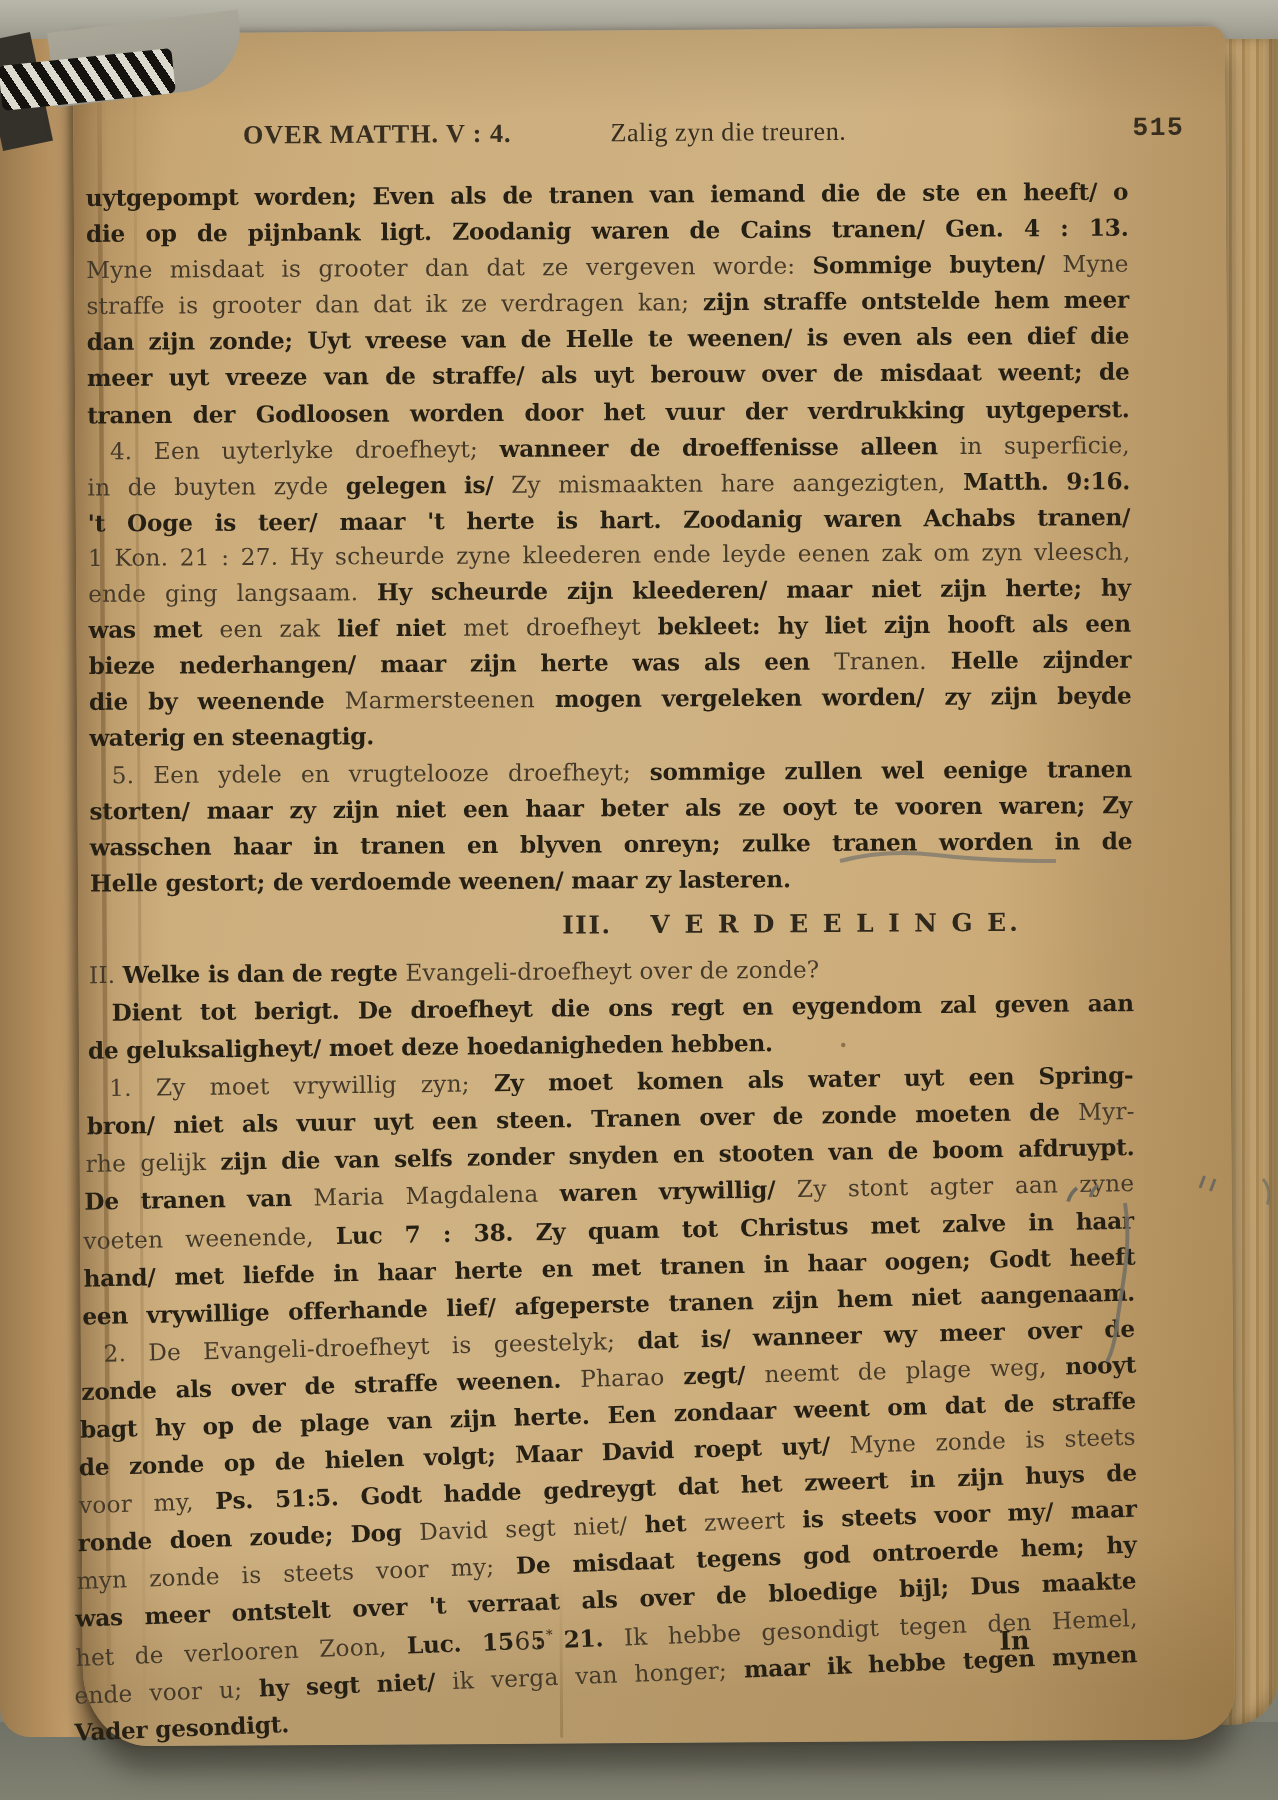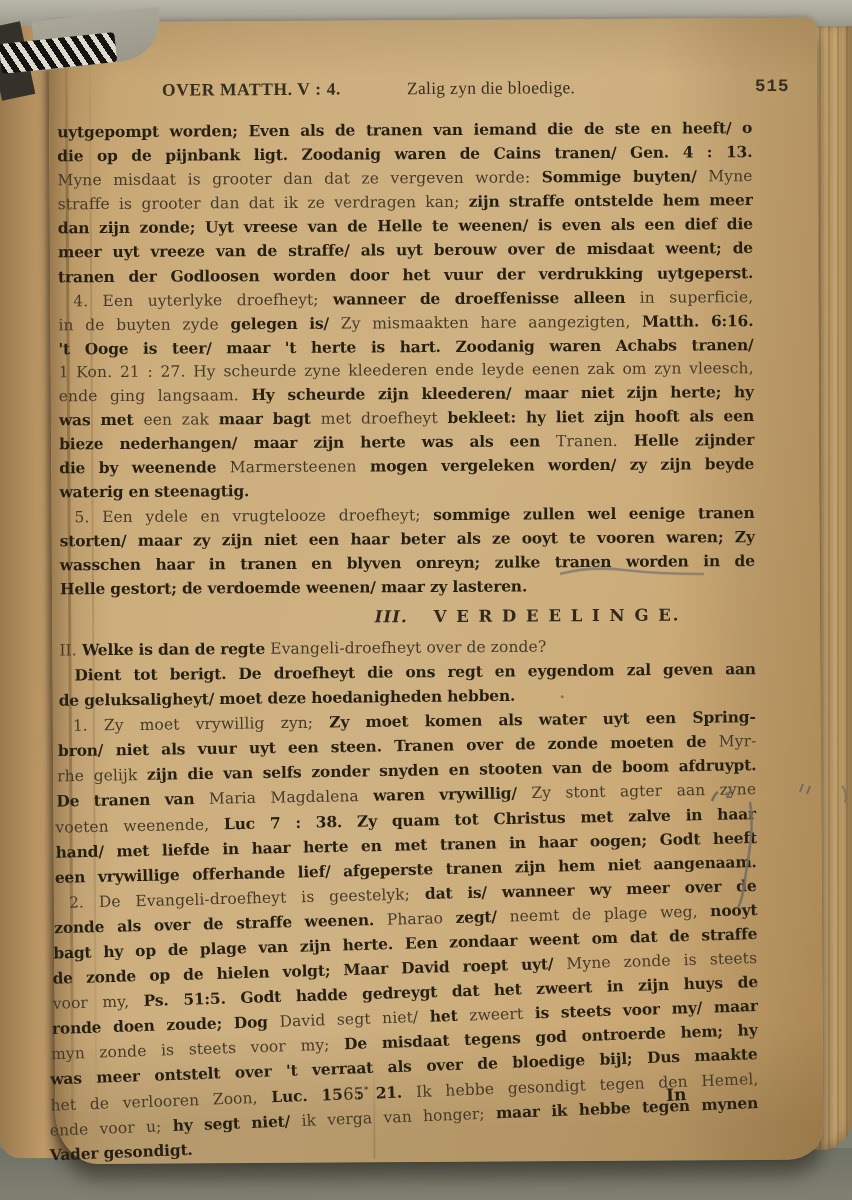--- a/index.html
+++ b/index.html
@@ -51,21 +51,21 @@
   .chapter-title{position:absolute;left:350px;top:0;letter-spacing:.3px;}
   .page-number{position:absolute;left:698px;top:0;font-weight:600;letter-spacing:1px;font-family:Liberation Mono, monospace;}
   .body-text{font-size:15.5px;}
   .line{line-height:23.1px;text-align:justify;text-align-last:justify;}
   .line.nj{text-align-last:left;}
   .line.ind{text-indent:15px;}
   .b{font-weight:700;color:#261f14;letter-spacing:-0.2px;}
   .r{font-weight:400;color:#453a2a;letter-spacing:0.1px;}
   .section-heading{line-height:26px;margin:5px 0 5px;padding-left:240px;text-align:center;
          font-size:16.5px;font-weight:700;color:#30281b;}
-  .heading-numeral{margin-right:26px;letter-spacing:1px;font-style:italic;}
+  .heading-numeral{margin-right:26px;letter-spacing:1px;}
   .heading-title{letter-spacing:2px;}
   .signature-mark{position:absolute;left:280px;top:1006px;font-size:16.5px;color:#33291b;
          transform:rotate(-1deg);text-align:right;}
   .signature-mark sup{font-size:9px;}
   .catchword{position:absolute;left:603px;top:1008px;font-size:17px;font-weight:700;color:#261f14;
          transform:rotate(-1.6deg);}
   .pencil-svg{position:absolute;left:0;top:0;z-index:12;pointer-events:none;}
   .speck1{position:absolute;left:508px;top:676px;width:3px;height:3px;border-radius:50%;background:rgba(70,55,30,.5);}
   .speck2{position:absolute;left:292px;top:926px;width:2px;height:3px;border-radius:50%;background:rgba(70,55,30,.45);}
 </style>
@@ -82,37 +82,37 @@
   <div class="book-page">
     <div class="gutter-crease"></div>
     <div class="gutter-crease2"></div>
     <div class="bottom-crease"></div>
     <div class="speck1"></div>
     <div class="speck2"></div>
 
     <div class="text-area">
       <div class="page-header">
         <span class="running-title">OVER MATTH. V : 4.</span>
-        <span class="chapter-title">Zalig zyn die bloedige.</span>
+        <span class="chapter-title">Zalig zyn die treuren.</span>
         <span class="page-number">515</span>
       </div>
       <div class="body-text">
           <div class="line"><span class="b">uytgepompt worden; Even als de tranen van iemand die de ste en heeft/ o</span></div>
           <div class="line"><span class="b">die op de pijnbank ligt. Zoodanig waren de Cains tranen/ Gen. 4 : 13.</span></div>
           <div class="line"><span class="r">Myne misdaat is grooter dan dat ze vergeven worde: </span><span class="b">Sommige buyten/ </span><span class="r">Myne</span></div>
           <div class="line"><span class="r">straffe is grooter dan dat ik ze verdragen kan; </span><span class="b">zijn straffe ontstelde hem meer</span></div>
           <div class="line"><span class="b">dan zijn zonde; Uyt vreese van de Helle te weenen/ is even als een dief die</span></div>
           <div class="line"><span class="b">meer uyt vreeze van de straffe/ als uyt berouw over de misdaat weent; de</span></div>
           <div class="line"><span class="b">tranen der Godloosen worden door het vuur der verdrukking uytgeperst.</span></div>
           <div class="line ind"><span class="r">4. Een uyterlyke droefheyt; </span><span class="b">wanneer de droeffenisse alleen </span><span class="r">in superficie,</span></div>
-          <div class="line"><span class="r">in de buyten zyde </span><span class="b">gelegen is/ </span><span class="r">Zy mismaakten hare aangezigten, </span><span class="b">Matth. 6:16.</span></div>
+          <div class="line"><span class="r">in de buyten zyde </span><span class="b">gelegen is/ </span><span class="r">Zy mismaakten hare aangezigten, </span><span class="b">Matth. 9:16.</span></div>
           <div class="line"><span class="b">'t Ooge is teer/ maar 't herte is hart. Zoodanig waren Achabs tranen/</span></div>
           <div class="line"><span class="r">1 Kon. 21 : 27. Hy scheurde zyne kleederen ende leyde eenen zak om zyn vleesch,</span></div>
           <div class="line"><span class="r">ende ging langsaam. </span><span class="b">Hy scheurde zijn kleederen/ maar niet zijn herte; hy</span></div>
-          <div class="line"><span class="b">was met </span><span class="r">een zak </span><span class="b">maar bagt </span><span class="r">met droefheyt </span><span class="b">bekleet: hy liet zijn hooft als een</span></div>
+          <div class="line"><span class="b">was met </span><span class="r">een zak </span><span class="b">lief niet </span><span class="r">met droefheyt </span><span class="b">bekleet: hy liet zijn hooft als een</span></div>
           <div class="line"><span class="b">bieze nederhangen/ maar zijn herte was als een </span><span class="r">Tranen. </span><span class="b">Helle zijnder</span></div>
           <div class="line"><span class="b">die by weenende </span><span class="r">Marmersteenen </span><span class="b">mogen vergeleken worden/ zy zijn beyde</span></div>
           <div class="line nj"><span class="b">waterig en steenagtig.</span></div>
           <div class="line ind"><span class="r">5. Een ydele en vrugtelooze droefheyt; </span><span class="b">sommige zullen wel eenige tranen</span></div>
           <div class="line"><span class="b">storten/ maar zy zijn niet een haar beter als ze ooyt te vooren waren; Zy</span></div>
           <div class="line"><span class="b">wasschen haar in tranen en blyven onreyn; zulke tranen worden in de</span></div>
           <div class="line nj"><span class="b">Helle gestort; de verdoemde weenen/ maar zy lasteren.</span></div>
           <div class="section-heading"><span class="heading-numeral">III.</span><span class="heading-title">V E R D E E L I N G E.</span></div>
           <div class="line nj" style="transform: rotate(-0.095deg); transform-origin: 100% 50%; margin-left: -0.7px;"><span class="r">II. </span><span class="b">Welke is dan de regte </span><span class="r">Evangeli-droefheyt over de zonde?</span></div>
           <div class="line ind" style="transform: rotate(-0.19deg); transform-origin: 100% 50%; margin-left: -1.4px;"><span class="b">Dient tot berigt. De droefheyt die ons regt en eygendom zal geven aan</span></div>

